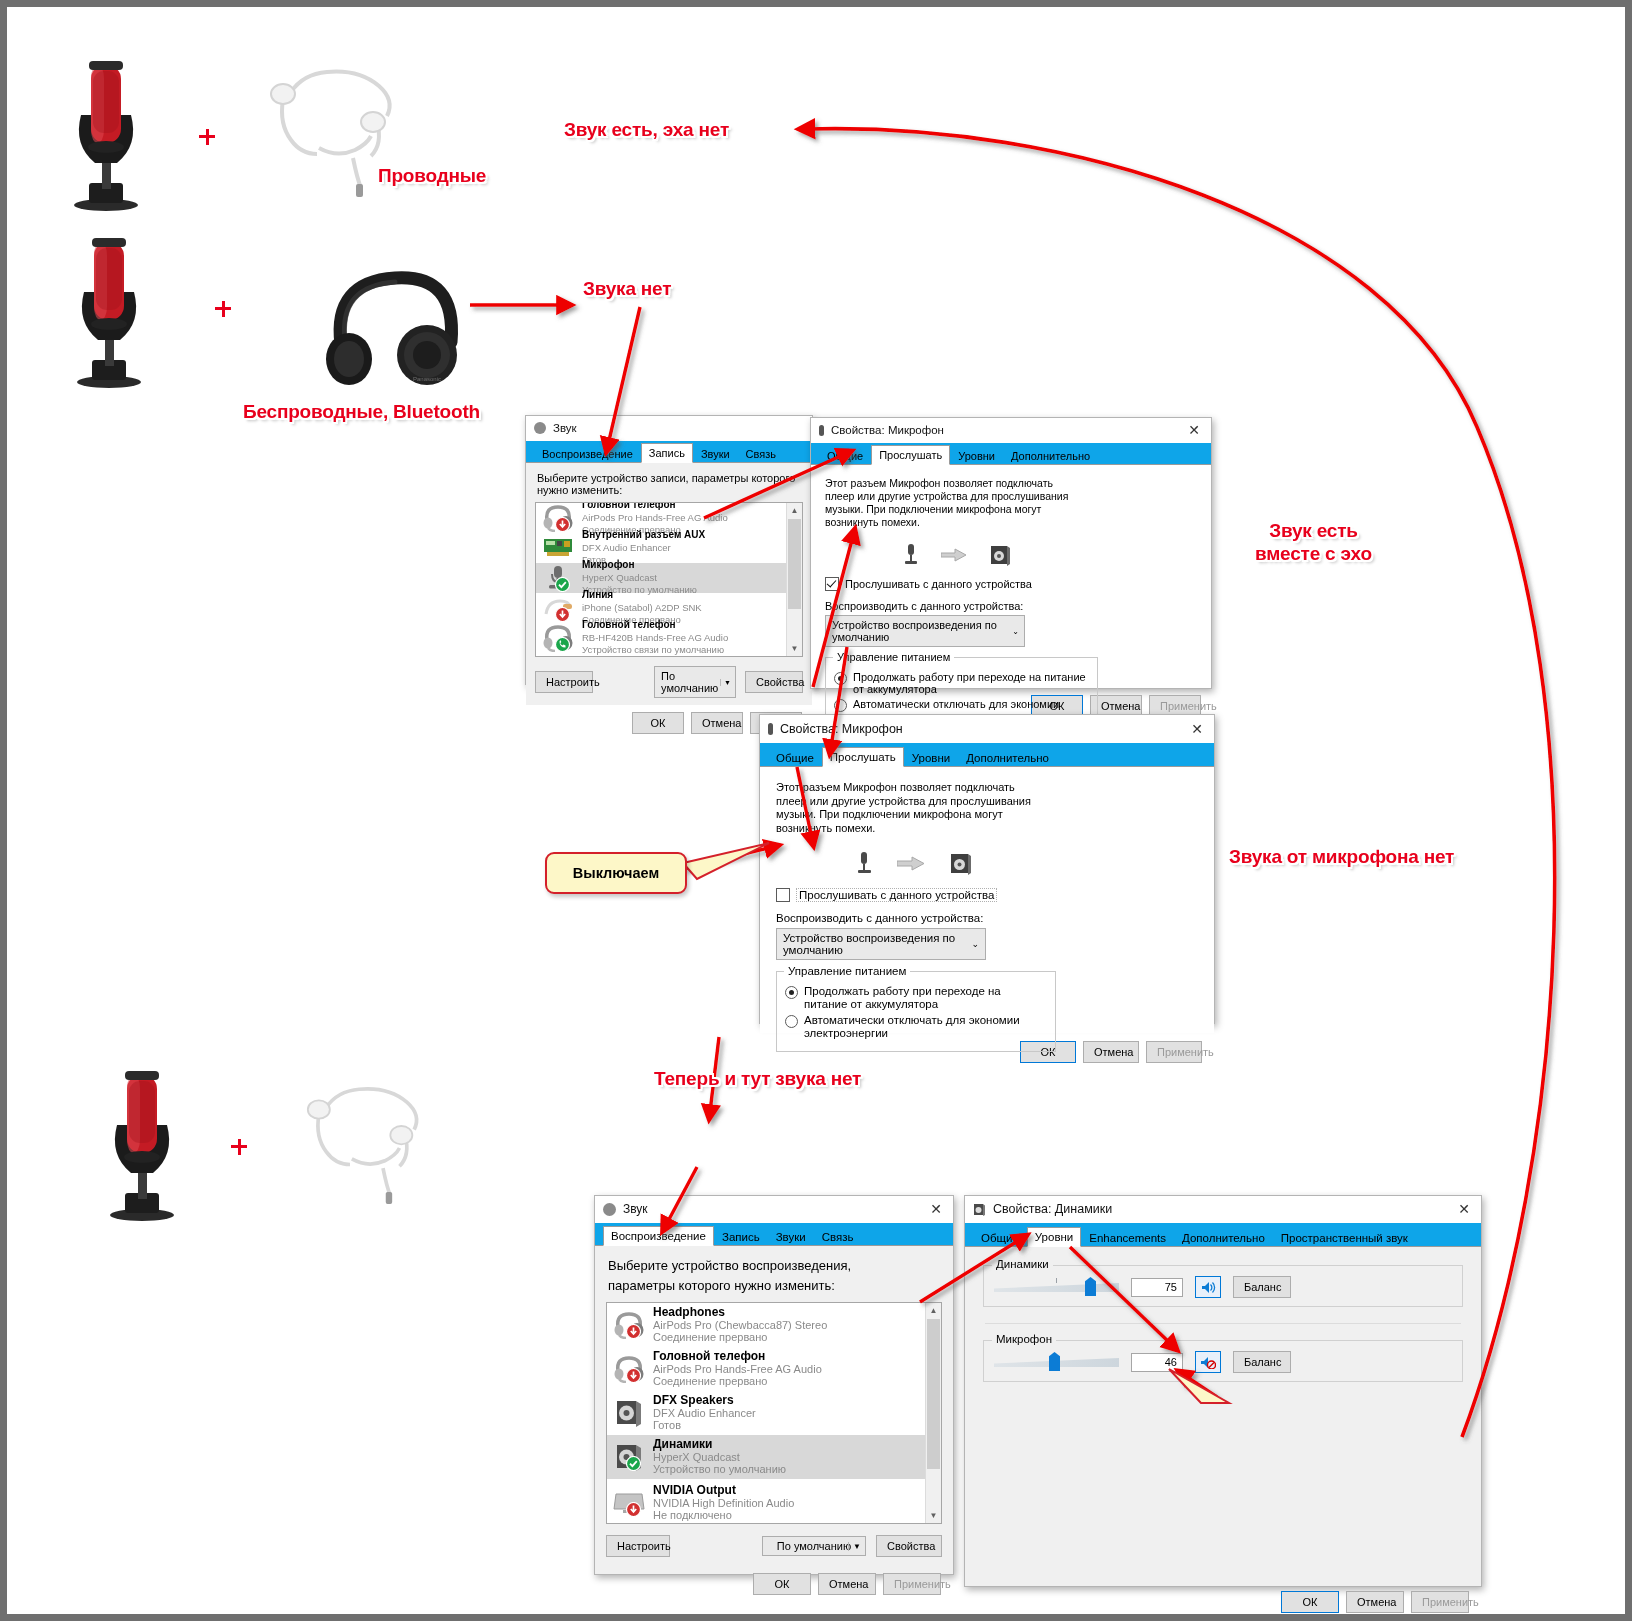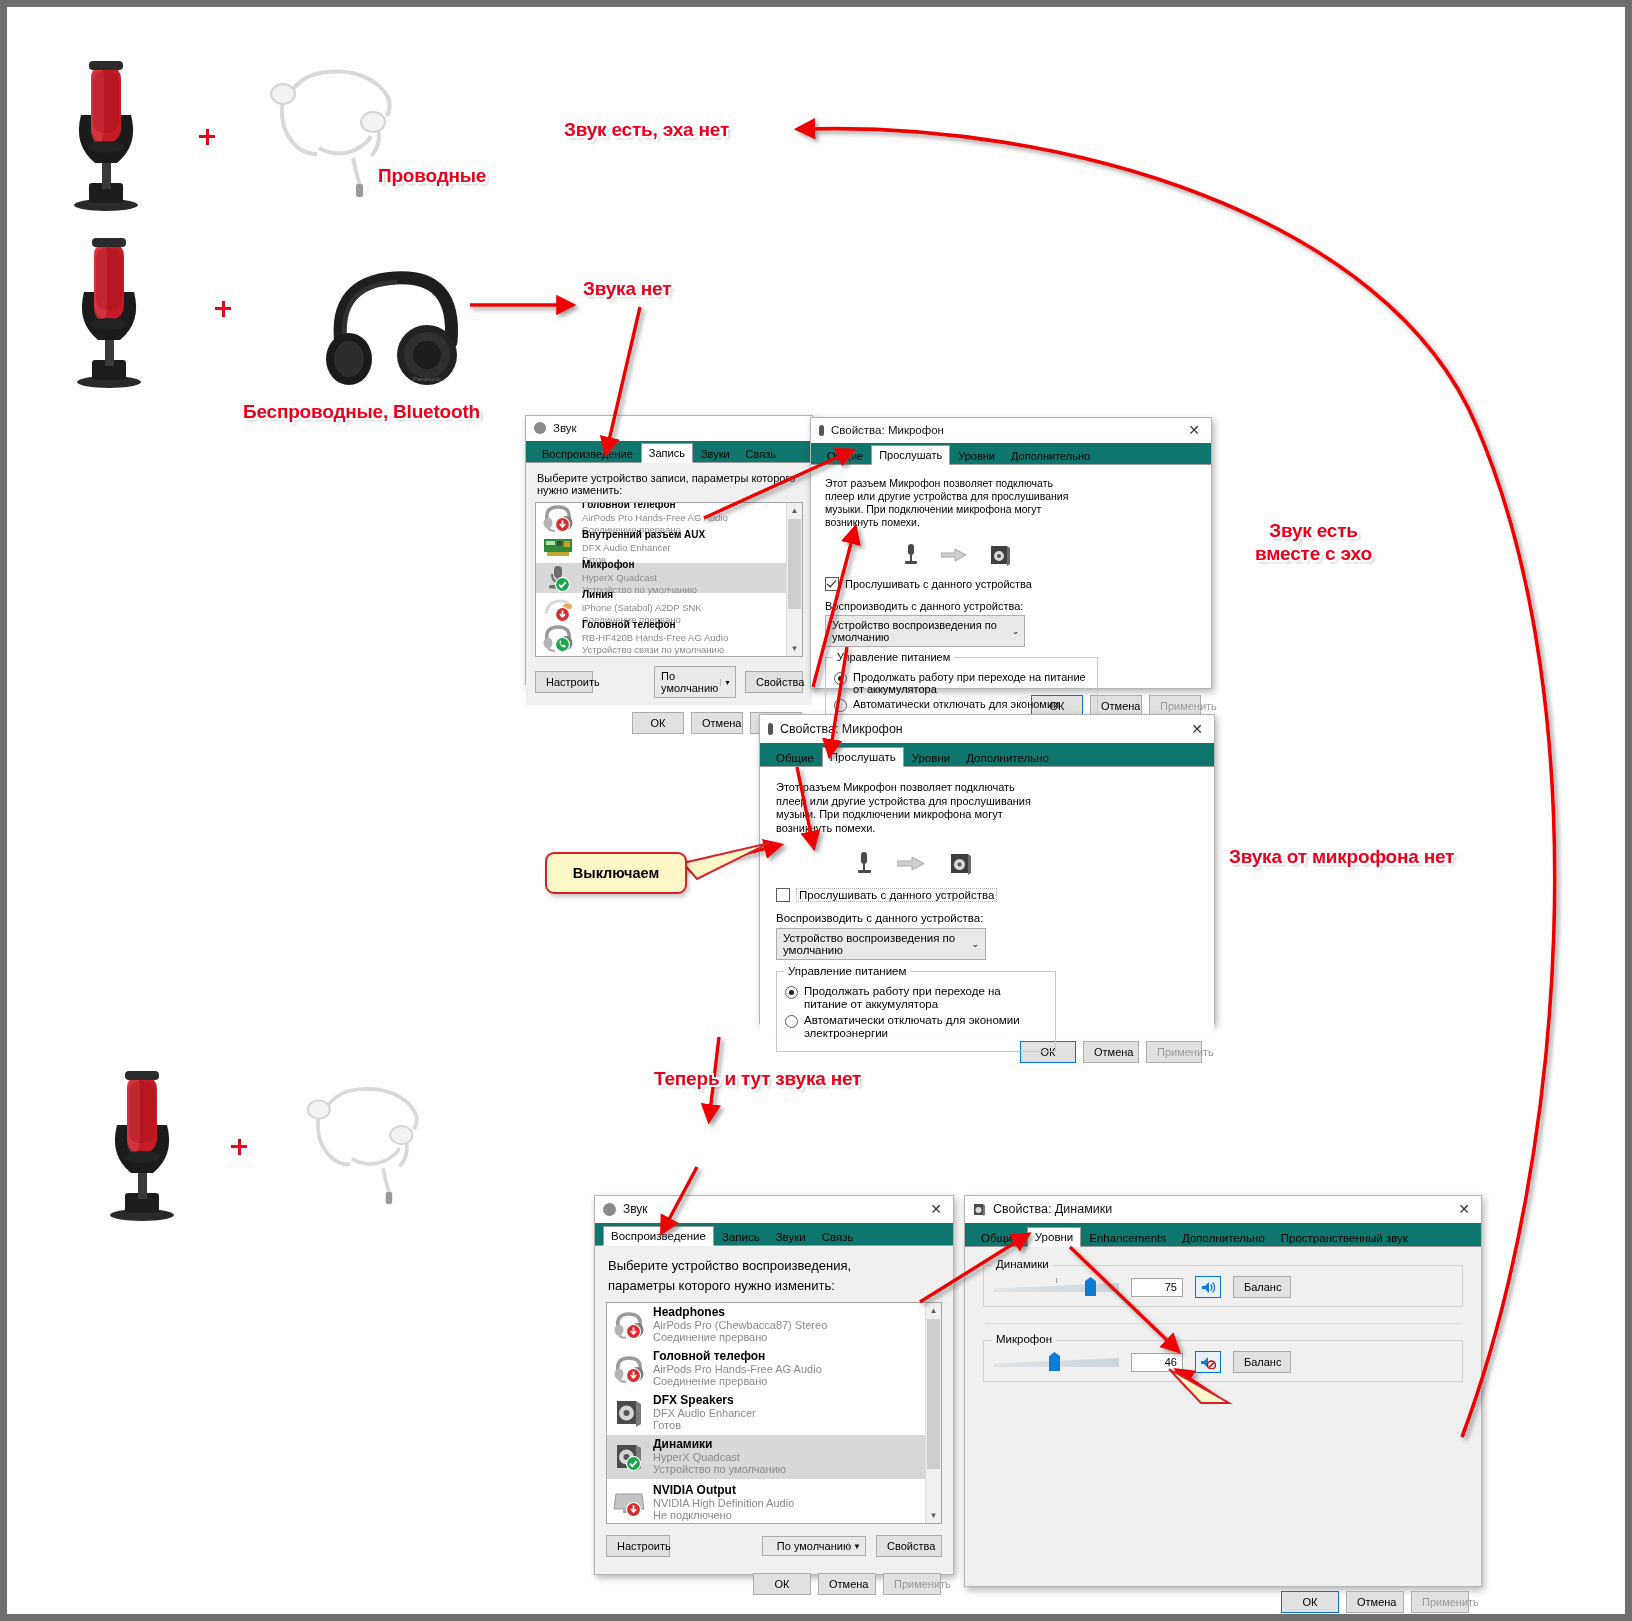--- a/index.html
+++ b/index.html
@@ -31,21 +31,21 @@
   .win{position:absolute;background:#f0f0f0;border:1px solid #b4b4b4;
        box-shadow:2px 3px 7px rgba(0,0,0,.30);font-size:11px;color:#000;
        box-sizing:border-box;}
   .win .titlebar{height:24px;background:#fff;display:flex;align-items:center;
        padding:0 0 0 8px;border-bottom:1px solid #fff;}
   .win .titlebar .tt{font-size:11.5px;color:#111;margin-left:7px;}
   .win .titlebar .closebtn{margin-left:auto;width:34px;height:23px;
        display:flex;align-items:center;justify-content:center;color:#333;
        font-size:14px;font-family:"DejaVu Sans",sans-serif;}
   .tabs{display:flex;align-items:flex-end;height:21px;padding-left:8px;
-        border-bottom:1px solid #9a9a9a;background:#0f766e;}
+        border-bottom:1px solid #9a9a9a;background:#0ea5e9;}
   .tab{font-size:11px;padding:3px 7px 3px 7px;border:1px solid transparent;
        border-bottom:none;position:relative;top:1px;color:#000;}
   .tab.active{background:#fff;border:1px solid #9a9a9a;border-bottom:1px solid #fff;}
   .pane{background:#f0f0f0;padding:8px 10px 8px 10px;}
   .hint{font-size:11px;margin:2px 0 6px 2px;color:#000;}
   .listbox{background:#fff;border:1px solid #a6a6a6;position:relative;overflow:hidden;}
   .devrow{display:flex;align-items:center;gap:8px;padding:4px 6px;height:42px;
           box-sizing:border-box;}
   .devrow.sel{background:#d8d8d8;}
   .devtxt{line-height:12.5px;}

